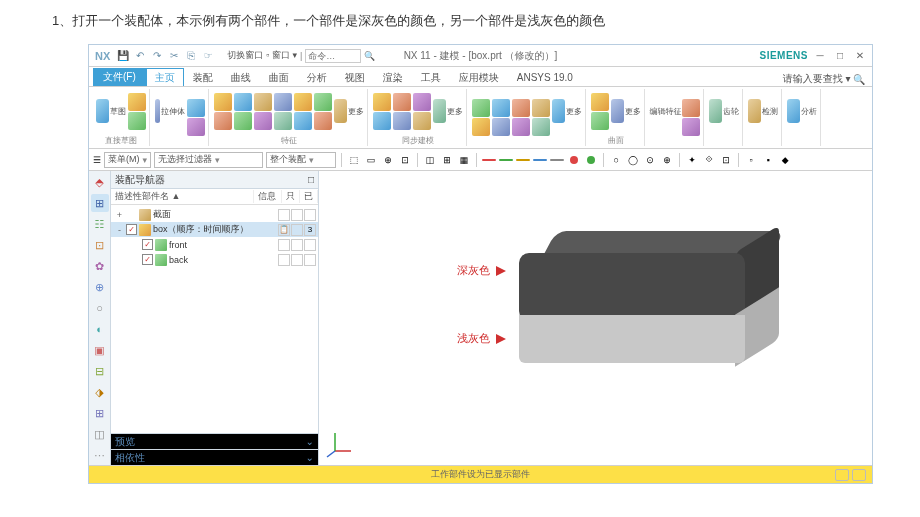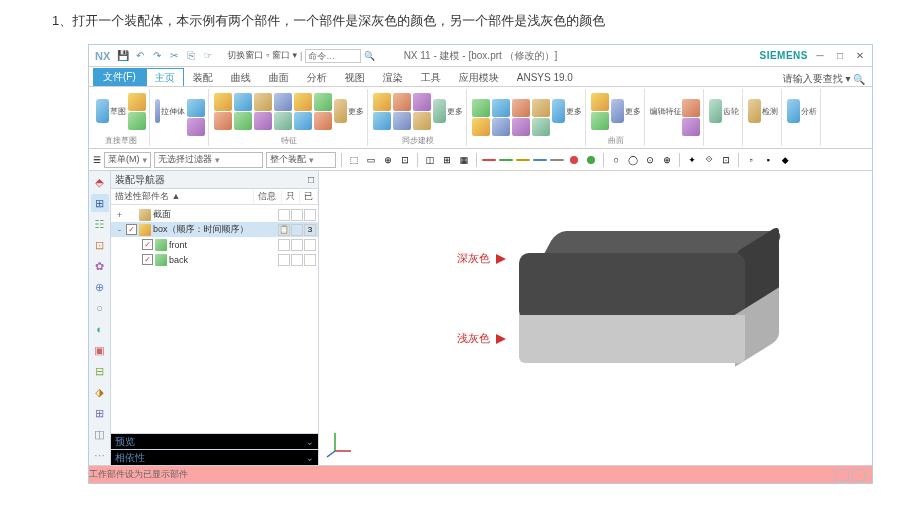--- a/index.html
+++ b/index.html
@@ -89,21 +89,21 @@
 .mtop-front{position:absolute;left:0;top:22px;width:226px;height:68px;background:#484848;border-radius:10px}
 .mtop-side{position:absolute;right:0;top:8px;width:44px;height:76px;background:#3c3c3c;transform:skewY(-32deg);border-radius:6px}
 .mbot{position:absolute;left:0;top:84px;width:260px;height:58px}
 .mbot-front{position:absolute;left:0;top:0;width:226px;height:48px;background:#c8c8c8;border-radius:0 0 6px 6px}
 .mbot-side{position:absolute;right:0;top:-14px;width:44px;height:52px;background:#b0b0b0;transform:skewY(-32deg);border-radius:0 0 6px 0}
 
 .anno{position:absolute;font-size:11px;color:#d03030;display:flex;align-items:center}
 .arr{width:0;height:0;border-left:10px solid #d03030;border-top:5px solid transparent;border-bottom:5px solid transparent;margin-left:6px}
 
 
-.sb{height:18px;background:#fca5a5;border-top:1px solid #d0d0d0;display:flex;align-items:center;font-size:9px;color:#666;position:relative}
+.sb{height:18px;background:#fde047;border-top:1px solid #d0d0d0;display:flex;align-items:center;justify-content:center;font-size:9px;color:#666;position:relative}
 .sb .rg{position:absolute;right:6px;display:flex;gap:3px}
 .sb .rg span{width:14px;height:12px;border:1px solid #bbb;border-radius:2px}
 </style>
 </head>
 <body>
 
 <div class="pg">
   <div class="inst">1、打开一个装配体，本示例有两个部件，一个部件是深灰色的颜色，另一个部件是浅灰色的颜色</div>
 
   <div class="shot">
@@ -454,21 +454,21 @@
           <div class="mtop">
             <div class="mtop-top"></div>
             <div class="mtop-side"></div>
             <div class="mtop-front"></div>
           </div>
           <div class="mbot">
             <div class="mbot-side"></div>
             <div class="mbot-front"></div>
           </div>
         </div>
-        <div class="anno" style="left:138px;top:80px">
+        <div class="anno" style="left:138px;top:92px">
           <span>深灰色</span>
             <span class="arr"></span>
         </div>
         <div class="anno" style="left:138px;top:160px">
           <span ind="annotations.light">浅灰色</span>
             <span class="arr"></span>
         </div>
         <svg class="triad" viewBox="0 0 30 30">
           <line x1="10" y1="22" x2="26" y2="22" stroke="#c33" stroke-width="1.5"></line>
           <line x1="10" y1="22" x2="10" y2="4" stroke="#3a3" stroke-width="1.5"></line>

